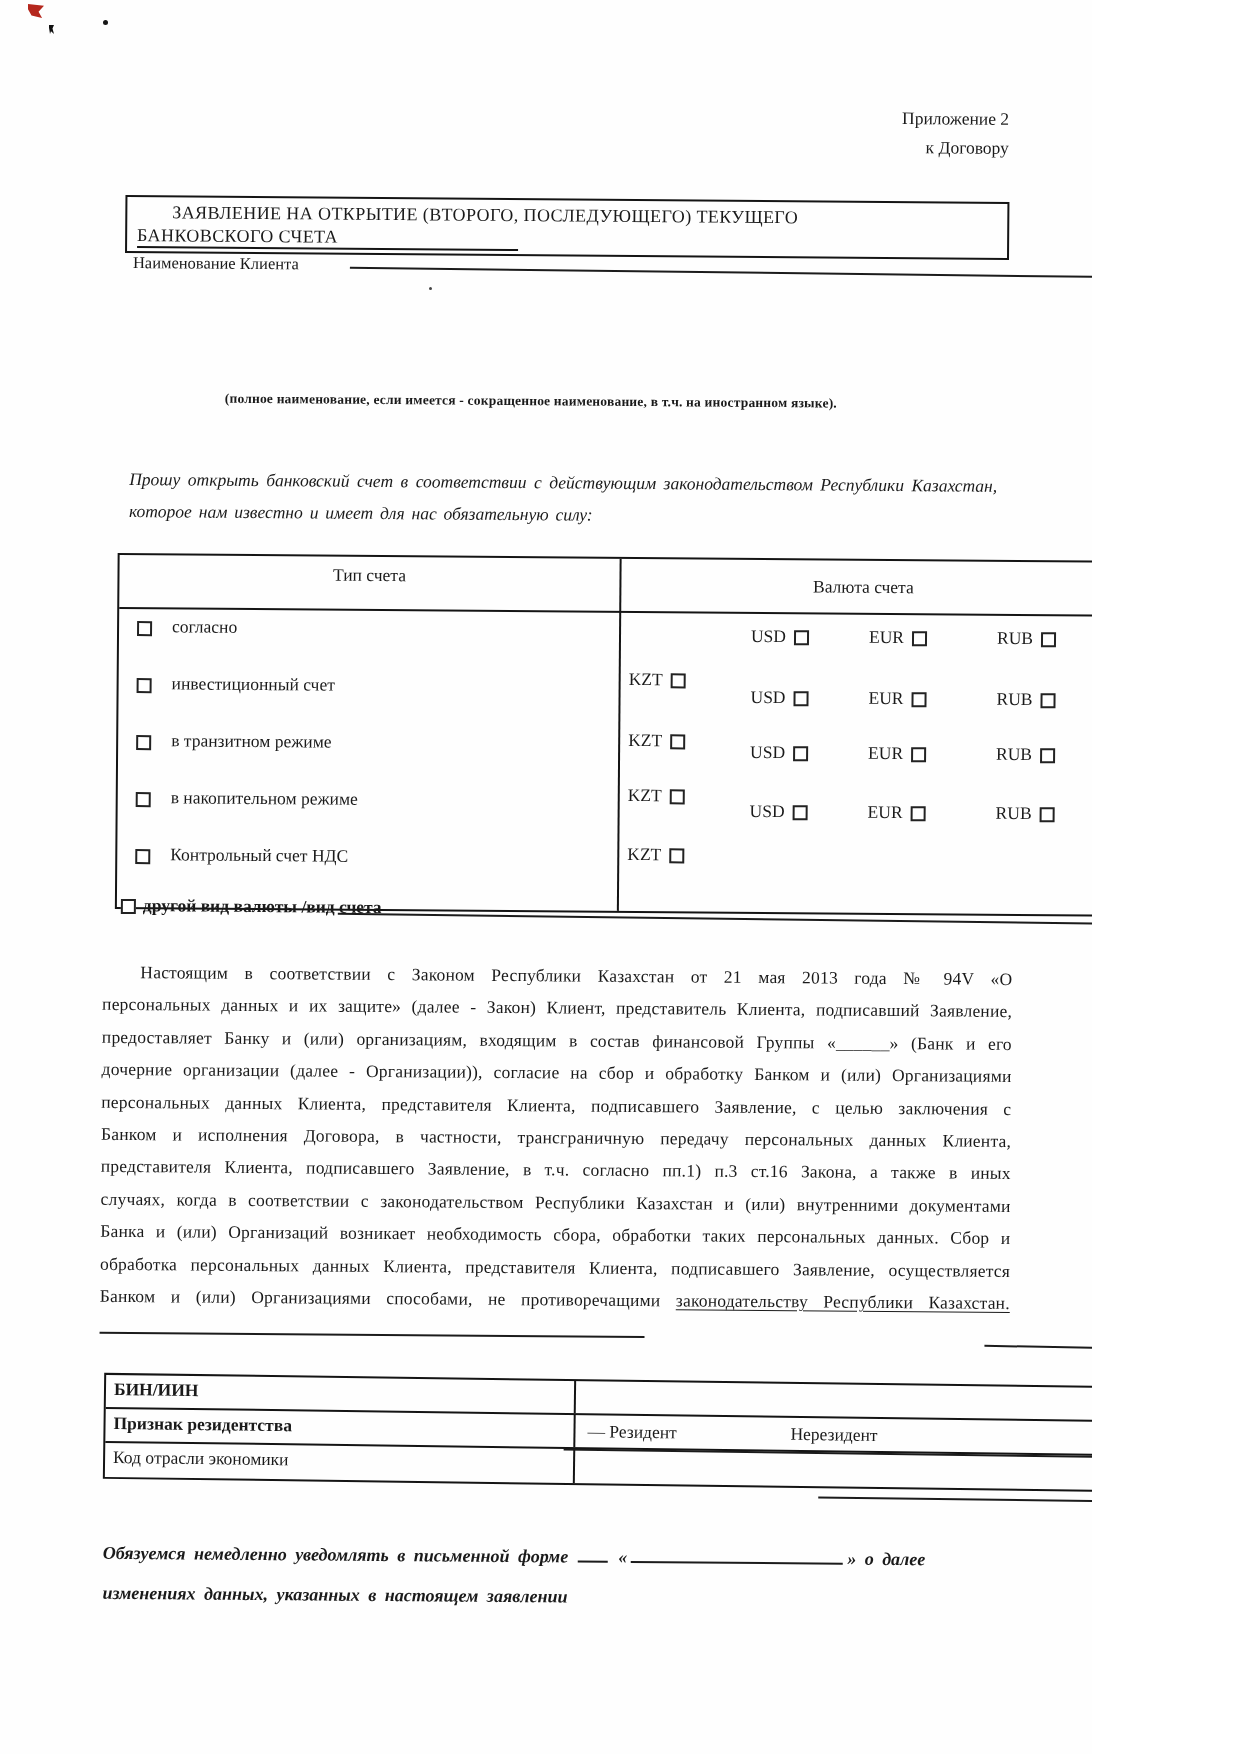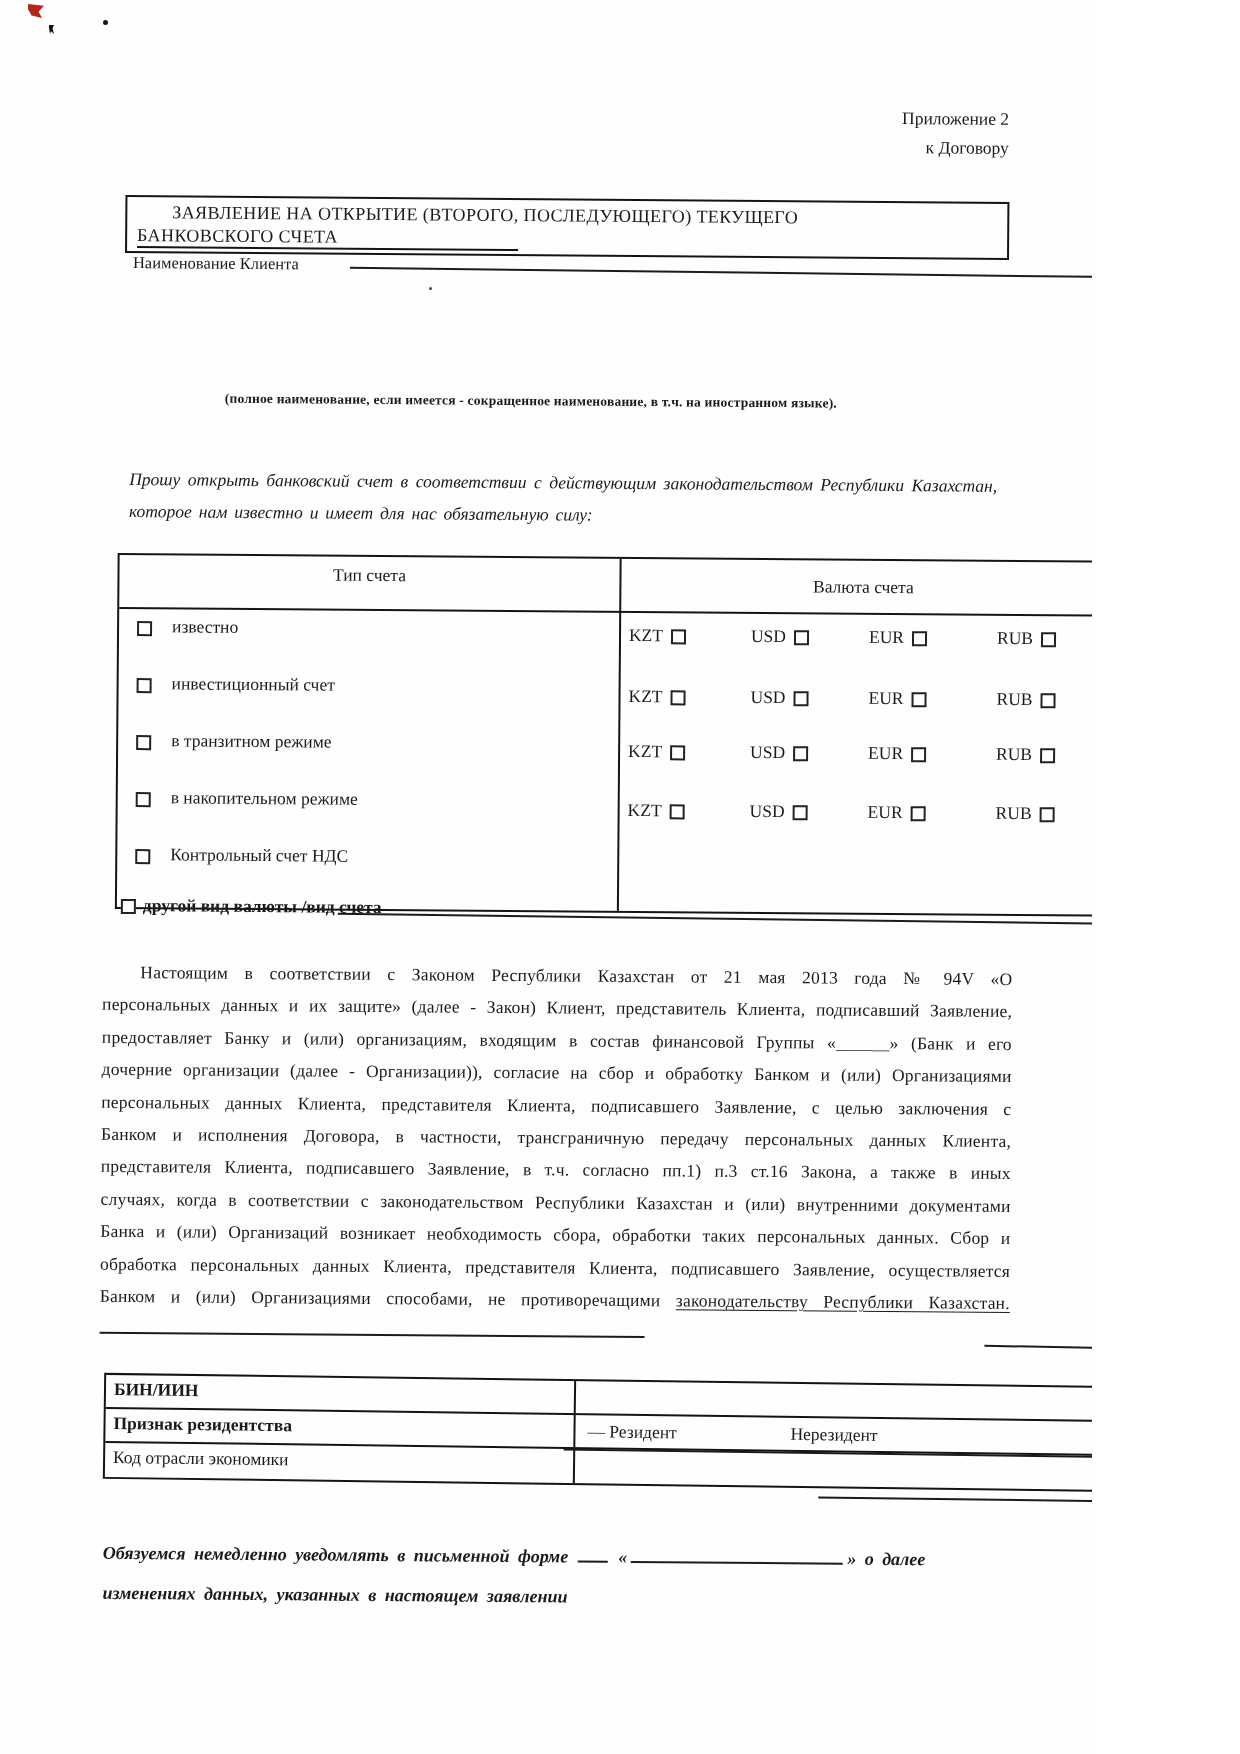--- a/index.html
+++ b/index.html
@@ -43,21 +43,21 @@
   .table1 .c2h{width:488px;text-align:center;padding-top:16px;font-size:17.5px;}
   .table1 .vdiv{position:absolute;left:500px;top:0;bottom:0;width:0;border-left:2px solid #141414;}
   .trow{position:relative;height:57px;}
   .trow.last{height:70px;}
   .cb{display:inline-block;width:11px;height:11px;border:2px solid #222;vertical-align:middle;background:#fff;}
   .trow .cb-type{position:absolute;left:18px;top:12px;}
   .trow .lbl{position:absolute;left:53px;top:7px;font-size:17.5px;}
   .curr{position:absolute;left:500px;top:0;width:488px;height:100%;}
   .ci{position:absolute;top:12px;font-size:17.5px;white-space:nowrap;}
   .ci .cb{margin-left:8px;}
-  .ci0{left:10px;} .ci1{left:132px;} .ci2{left:250px;} .ci3{left:378px;}
+  .ci0{left:10px;margin-top:44px;} .ci1{left:132px;} .ci2{left:250px;} .ci3{left:378px;}
   .r1 .ci{top:16px;} .r2 .ci{top:14px;} .r3 .ci{top:16px;}
 
   .other{position:absolute;left:128px;top:894px;font-size:17.5px;font-weight:bold;}
   .other .cb{margin-right:7px;}
   .other-line{left:345px;top:910px;width:845px;transform:rotate(0.3deg);transform-origin:0 0;}
 
   .consent{position:absolute;left:110px;top:955px;width:910px;font-size:17.5px;line-height:32.4px;
            text-align:justify;word-spacing:5px;letter-spacing:.2px;text-indent:38px;}
   .u2{text-decoration:underline;text-underline-offset:3px;}
   .blank-inline{display:inline-block;width:545px;border-bottom:2px solid #1b1b1b;height:1em;vertical-align:baseline;}
@@ -112,21 +112,21 @@
     <div class="request">Прошу открыть банковский счет в соответствии с действующим законодательством Республики Казахстан, которое нам известно и имеет для нас обязательную силу:</div>
 
     <div class="table1">
       <div class="hd">
         <div class="c1h">Тип счета</div>
         <div class="c2h">Валюта счета</div>
       </div>
 
       <div class="trow r0">
         <span class="cb cb-type"></span>
-        <span class="lbl">известно</span>
+        <span class="lbl">согласно</span>
         <div class="curr">
           <span class="ci ci0"><span>KZT</span><span class="cb"></span></span>
           <span class="ci ci1"><span>USD</span><span class="cb"></span></span>
           <span class="ci ci2"><span>EUR</span><span class="cb"></span></span>
           <span class="ci ci3"><span>RUB</span><span class="cb"></span></span>
         </div>
       </div>
 
       <div class="trow r1">
         <span class="cb cb-type"></span>

